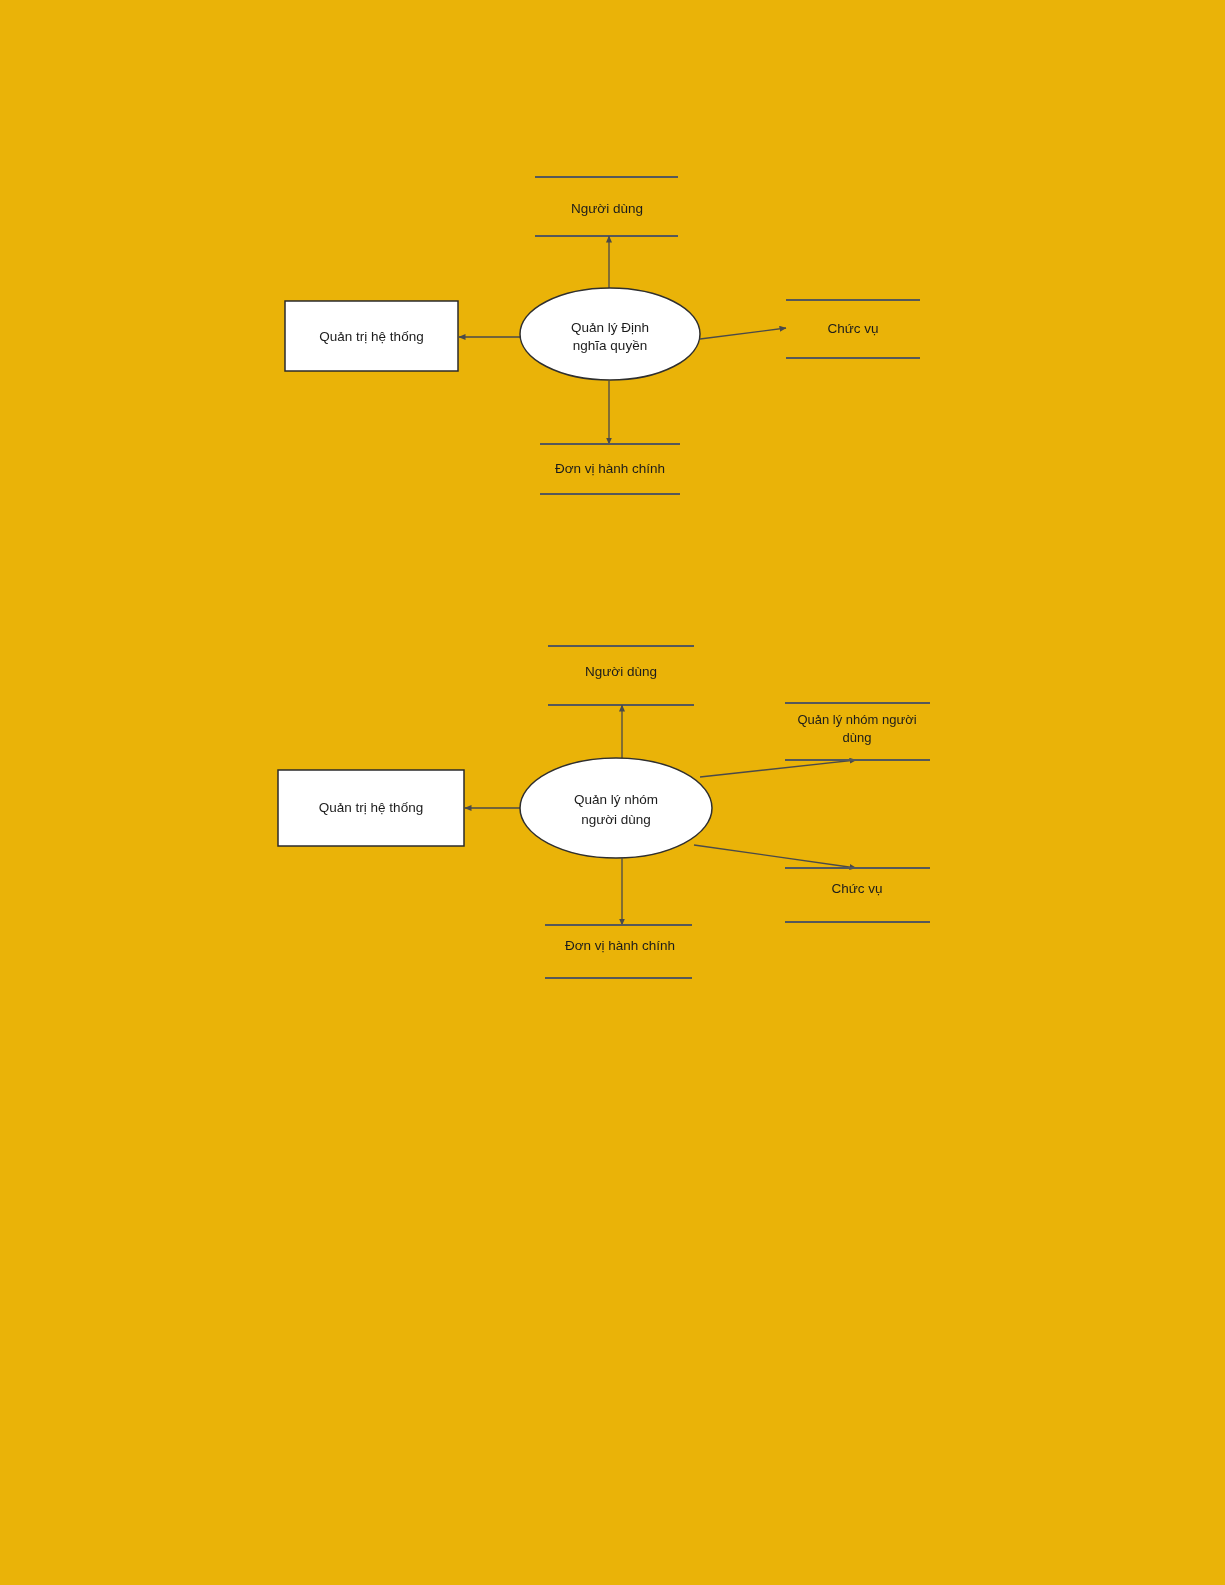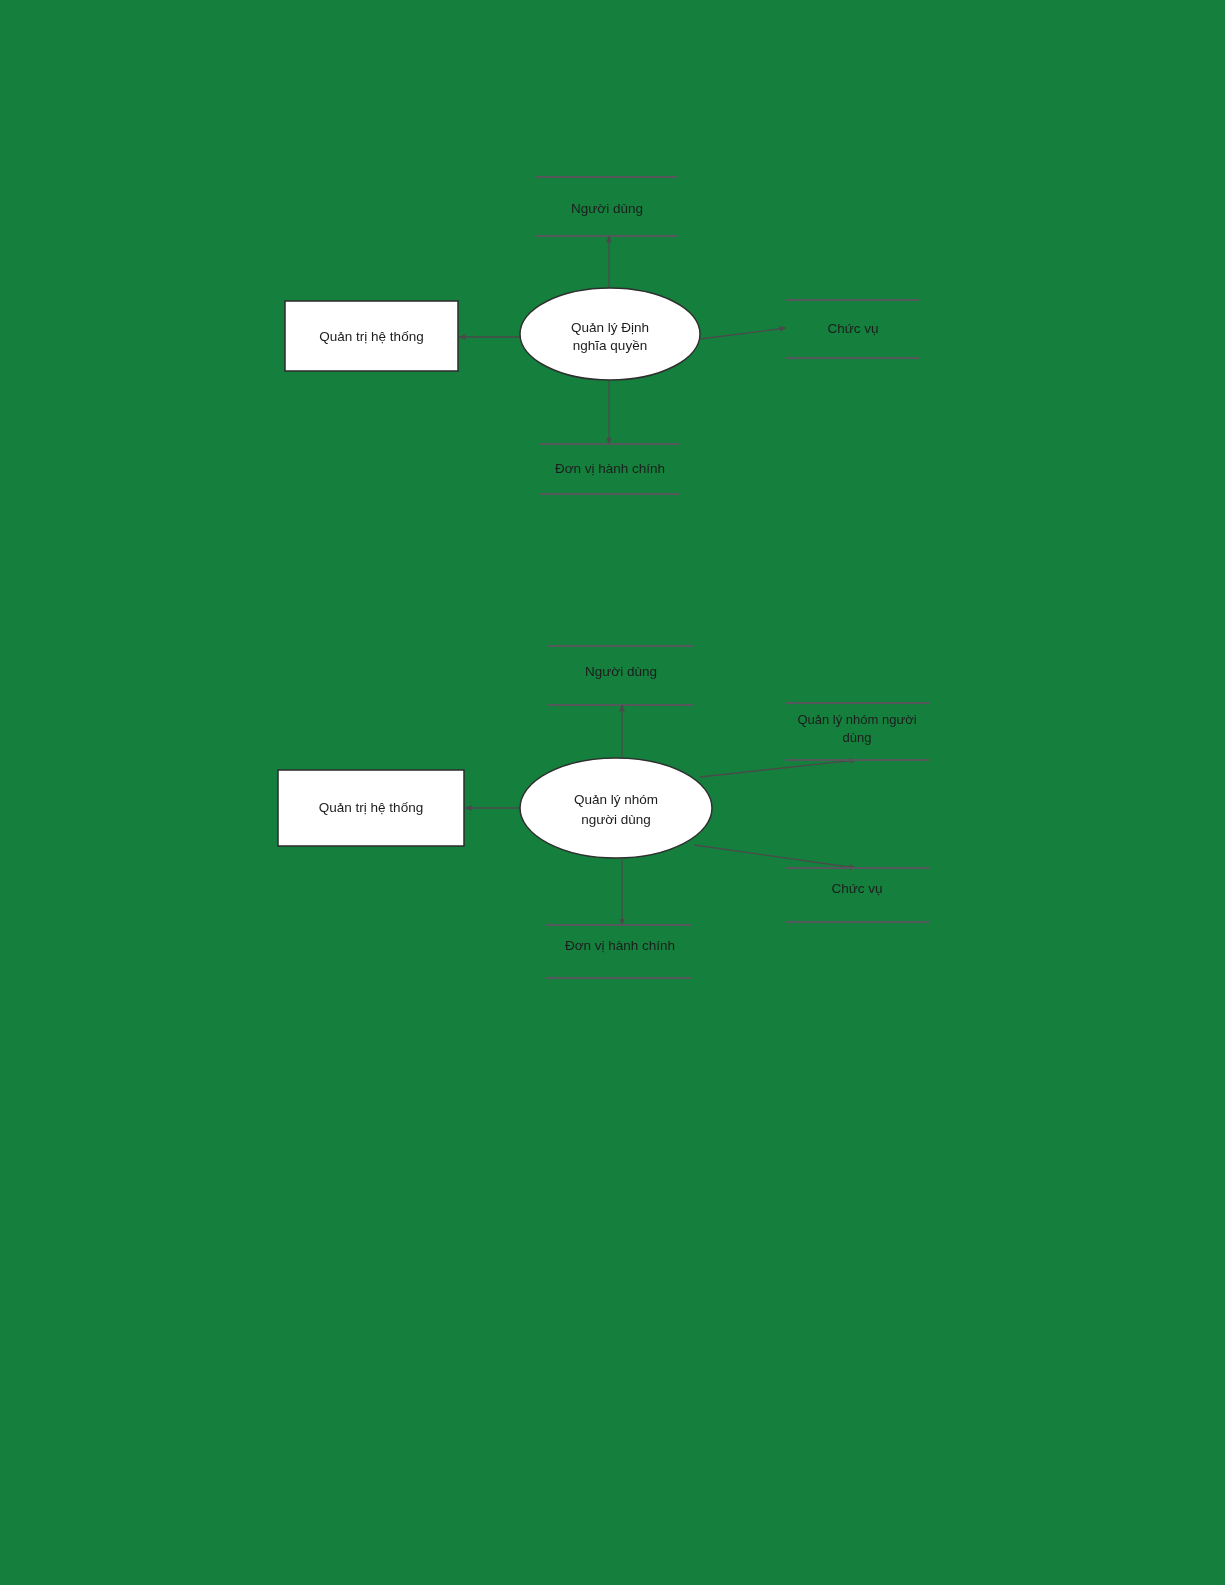--- a/index.html
+++ b/index.html
@@ -13,21 +13,21 @@
     height: 1585px;
     position: relative;
     font-family: "Liberation Sans", sans-serif;
     overflow: hidden;
   }
   #page {
     position: absolute;
     left: 0; top: 0;
     width: 1225px;
     height: 1585px;
-    background: #15803d;
+    background: #eab308;
   }
   svg.diagram {
     position: absolute;
     left: 0;
     top: 0;
     width: 1225px;
     height: 1585px;
     display: block;
   }
   .store-line {

